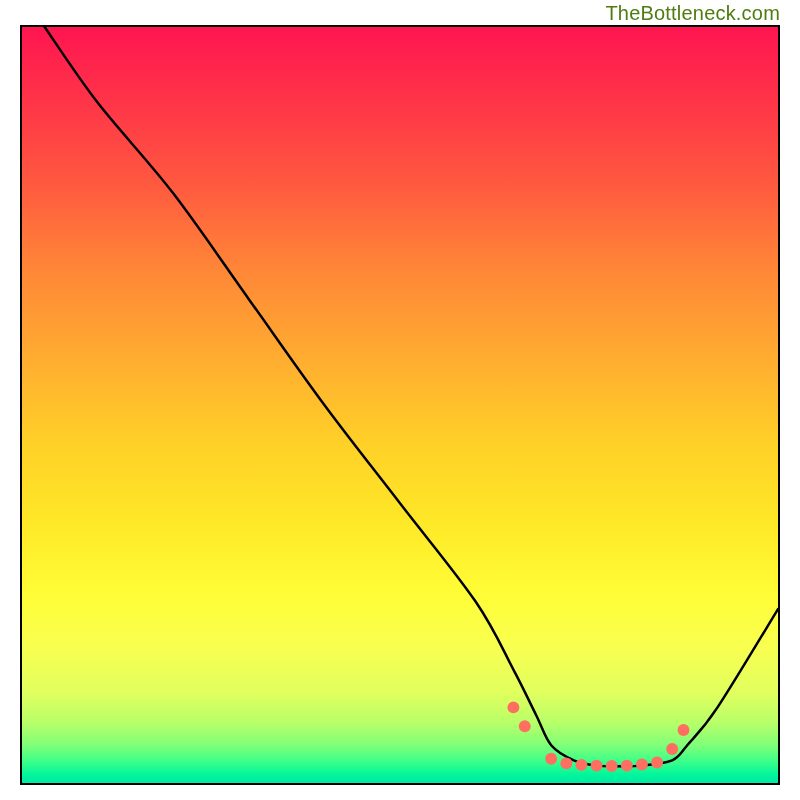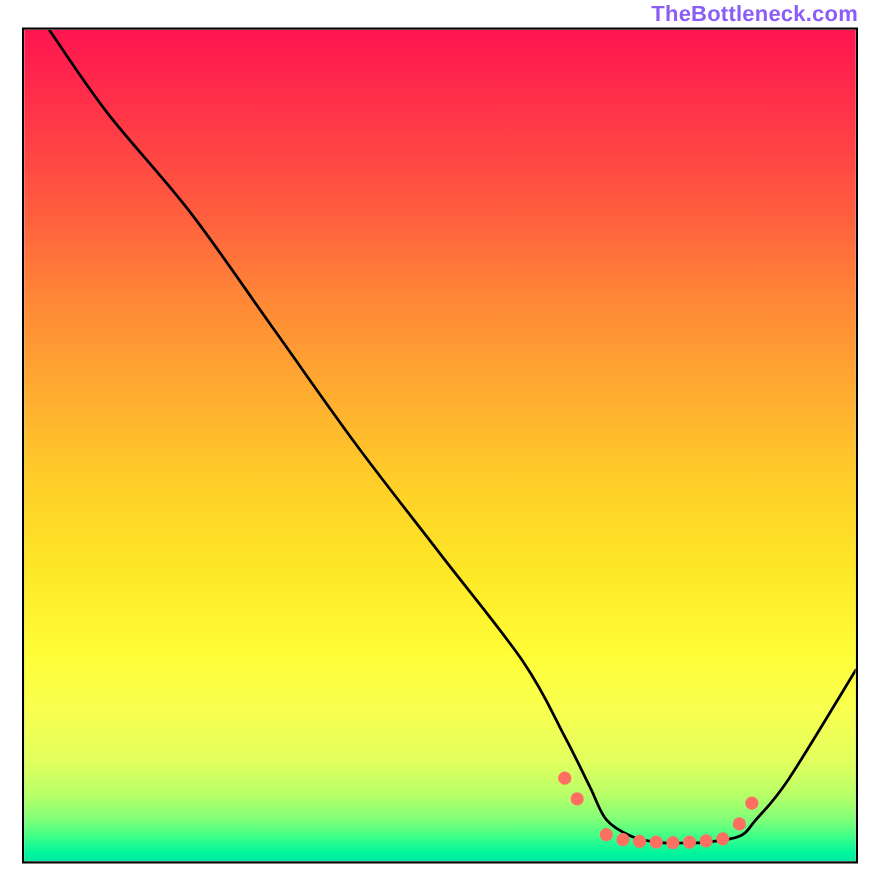--- a/index.html
+++ b/index.html
@@ -51,22 +51,22 @@
     position: absolute;
     inset: 0;
     width: 100%;
     height: 100%;
   }
   .attribution {
     position: absolute;
     top: 2px;
     right: 20px;
     font-size: 20px;
-    font-weight: 700;
-    color: #8b5cf6;
+    font-weight: 400;
+    color: #4d7c0f;
     letter-spacing: 0.2px;
   }
 </style>
 </head>
 <body>
 
 <div class="chart-wrap">
 
   <div class="attribution">TheBottleneck.com</div>
 

